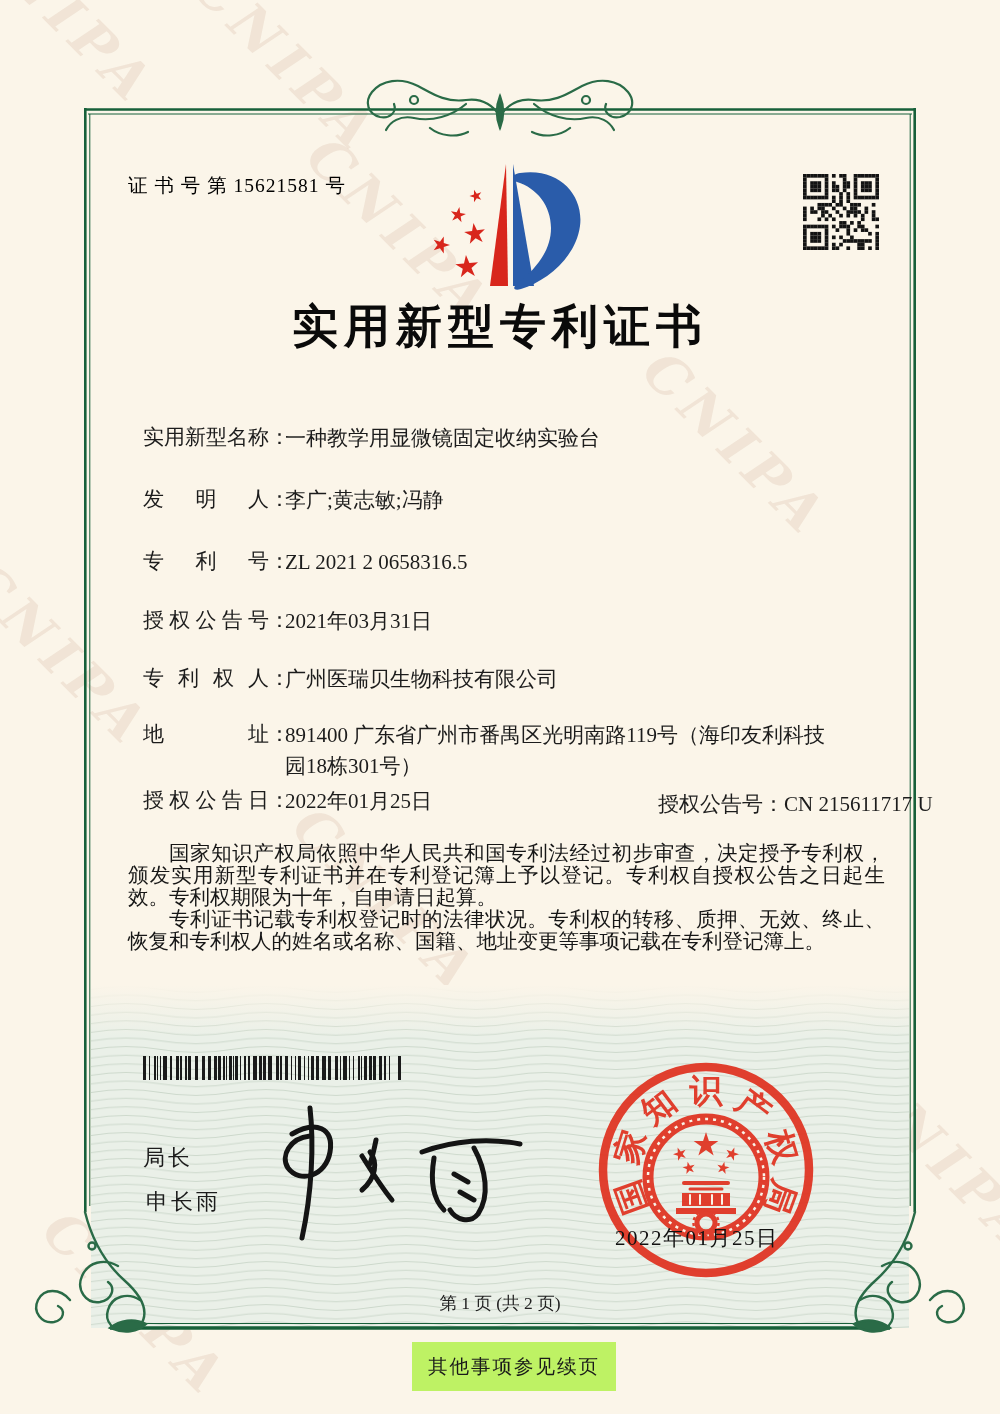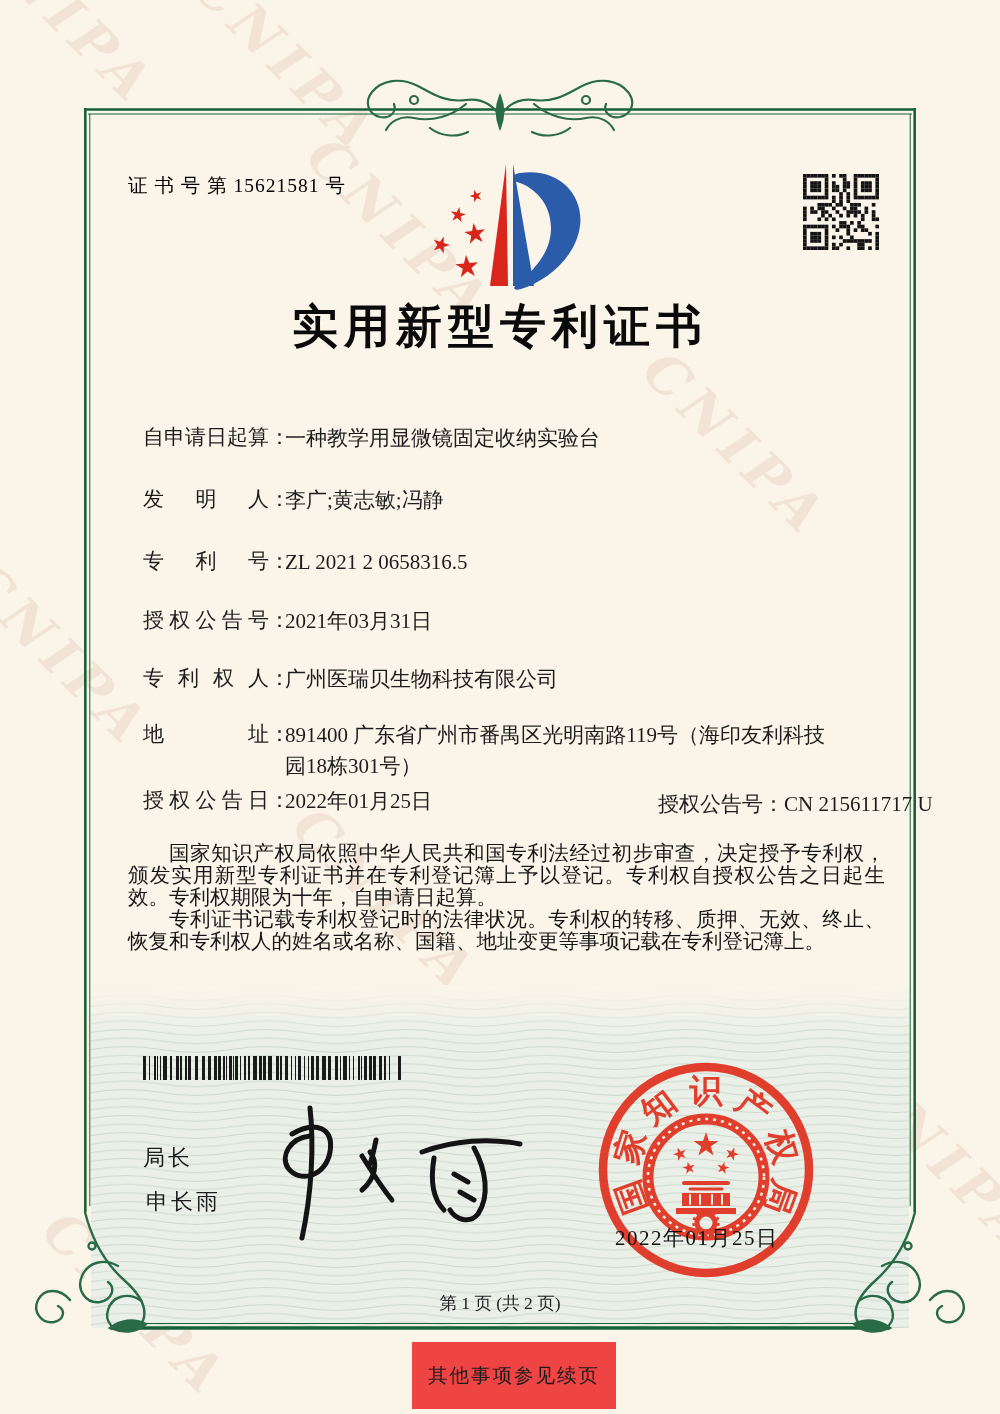--- a/index.html
+++ b/index.html
@@ -45,21 +45,21 @@
   .sig-name{position:absolute; left:146px; top:1187px; font-size:22px; letter-spacing:3px;}
   .signature{position:absolute; left:258px; top:1100px;}
   .seal{position:absolute; left:592px; top:1055px;}
   .seal-date{
     position:absolute; left:615px; top:1224px; width:200px;
     font-size:21px; letter-spacing:1.5px; color:#111; white-space:nowrap;
   }
   .pageinfo{position:absolute; left:0; top:1291px; width:100%; text-align:center; font-size:17.5px; color:#222;}
   .footnote-wrap{position:absolute; left:0; top:1342px; width:100%; text-align:center;}
   .footnote{
-    display:inline-block; background:#ef4444; padding:20px 16px;
+    display:inline-block; background:#bef264; padding:11px 16px;
     font-size:19.5px; letter-spacing:2px; color:#1a1a1a;margin-left:28px;
   }
 </style>
 </head>
 <body>
 
 <div class="page">
 
   <div class="wm" style="left:-55px; top:-20px;">CNIPA</div>
   <div class="wm" style="left:168px; top:28px;">CNIPA</div>
@@ -361,21 +361,21 @@
       <rect x="43.43" y="72.38" width="3.67" height="3.67" fill="#131313"></rect>
       <rect x="54.29" y="72.38" width="3.67" height="3.67" fill="#131313"></rect>
       <rect x="57.90" y="72.38" width="3.67" height="3.67" fill="#131313"></rect>
       <rect x="65.14" y="72.38" width="3.67" height="3.67" fill="#131313"></rect>
       <rect x="72.38" y="72.38" width="3.67" height="3.67" fill="#131313"></rect>
     </svg>
 
   <div class="title">实用新型专利证书</div>
 
   <div class="frow" style="top:423px;">
-    <span class="flabel">自申请日起算</span><span class="fcolon">：</span><span class="fvalue">一种教学用显微镜固定收纳实验台</span>
+    <span class="flabel">实用新型名称</span><span class="fcolon">：</span><span class="fvalue">一种教学用显微镜固定收纳实验台</span>
   </div>
   <div class="frow" style="top:485px;">
     <span class="flabel">发　明　人</span><span class="fcolon">：</span><span class="fvalue">李广;黄志敏;冯静</span>
   </div>
   <div class="frow" style="top:547px;">
     <span class="flabel">专　利　号</span><span class="fcolon">：</span><span class="fvalue">ZL 2021 2 0658316.5</span>
   </div>
   <div class="frow" style="top:606px;">
     <span class="flabel">授权公告号</span><span class="fcolon">：</span><span class="fvalue">2021年03月31日</span>
   </div>

